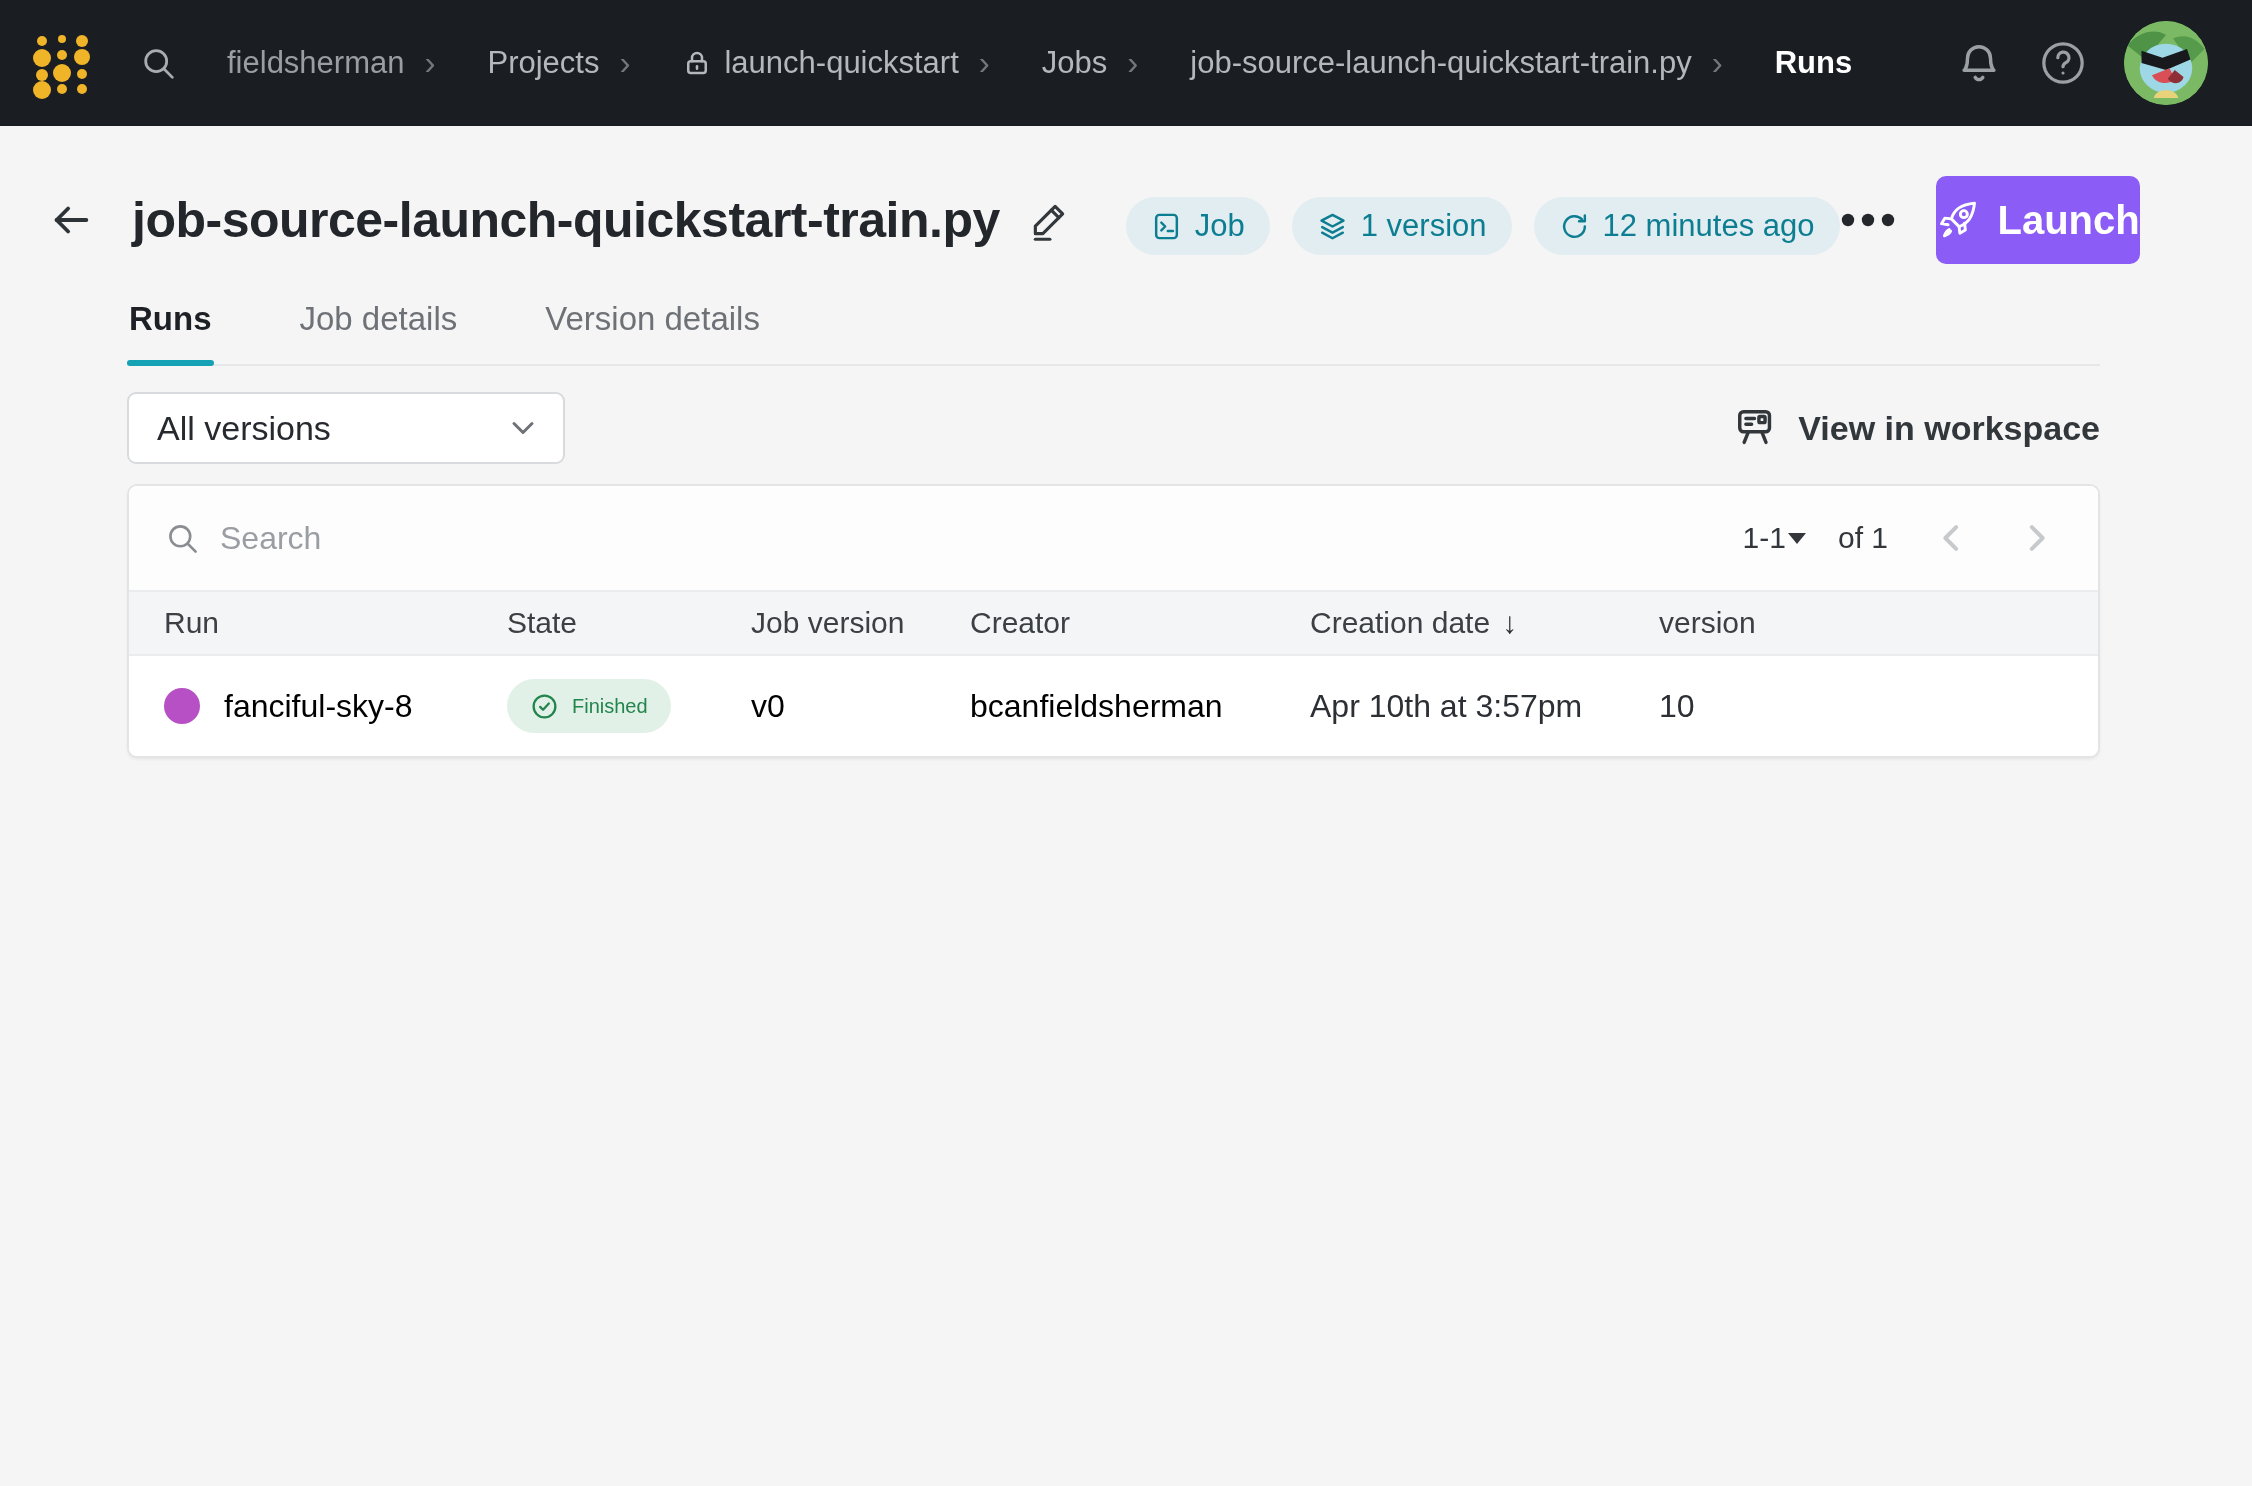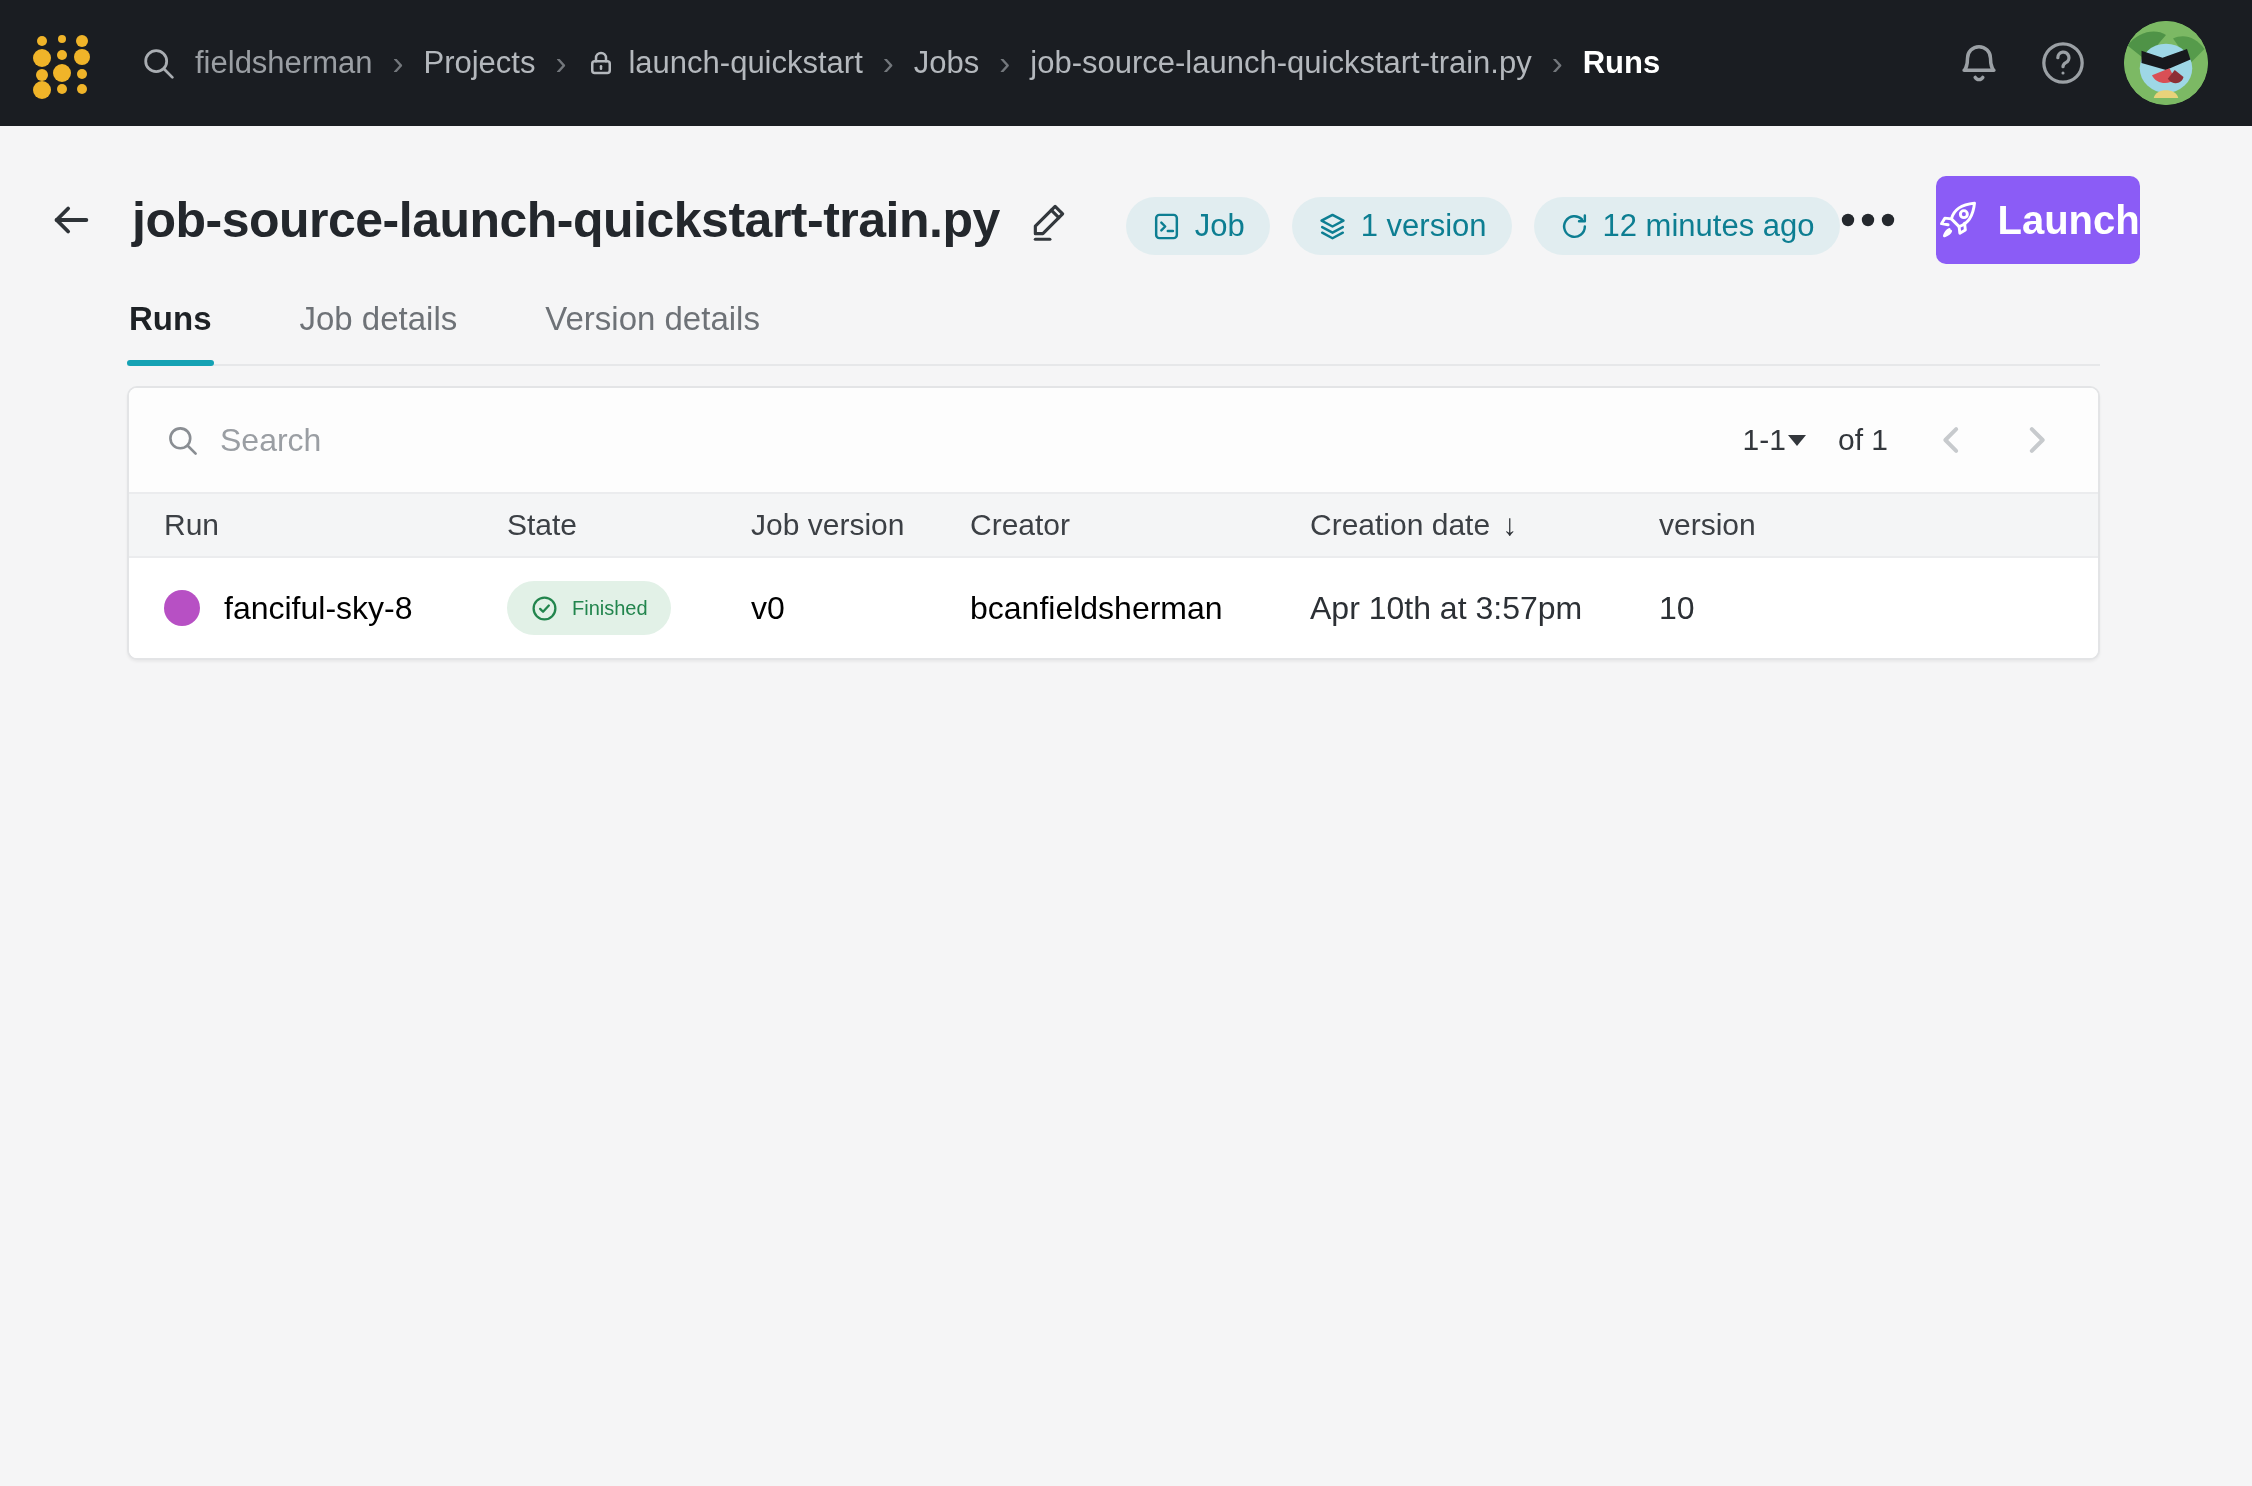--- a/index.html
+++ b/index.html
@@ -15,21 +15,21 @@
   
   .topnav {
     height:126px; background:#1a1d22;
     display:flex; align-items:center;
     padding:0 44px 0 30px;
     color:#b7bbc0;
   }
   .logo { width:64px; height:72px; cursor:pointer; }
   .crumbs { display:flex; align-items:center; margin-left:46px; gap:20px; font-size:31px; white-space:nowrap; }
   .crumbs .nav-search-icon { width:37px; height:37px; color:#a9adb2; margin-right:-2px; }
-  .crumb { color:#b4b8bd; display:flex; align-items:center; gap:12px; text-decoration:none; cursor:pointer; }
+  .crumb { color:#b4b8bd; display:flex; align-items:center; gap:12px; text-decoration:none; cursor:pointer;margin-left:32px; }
   .crumb .lock-icon { width:30px; height:30px; color:#b4b8bd; }
   .crumb.current { color:#ffffff; font-weight:700; }
   .crumb.dim { color:#9a9ea3; }
   .sep { color:#73777c; font-size:33px; }
   .nav-right { margin-left:auto; display:flex; align-items:center; gap:38px; }
   .icon-btn { background:none; border:none; color:#9ba0a5; cursor:pointer; padding:0; }
   .icon-btn svg { width:46px; height:46px; }
   .avatar { width:84px; height:84px; border-radius:50%; overflow:hidden; cursor:pointer; border:none; background:#6fae5c; padding:0; }
 
   
@@ -248,20 +248,40 @@
 </section>
 
 <main class="content">
 
   <div class="tabs">
     <button class="tab active">Runs</button>
     <button class="tab">Job details</button>
     <button class="tab">Version details</button>
   </div>
 
+  <div class="filter-row">
+    <div class="select">
+      <span>All versions</span>
+      <span class="chev">
+        <svg viewBox="0 0 24 24" fill="none" stroke="currentColor" stroke-width="2" stroke-linecap="round" stroke-linejoin="round">
+            <path d="M6 9l6 6 6-6"></path>
+          </svg>
+      </span>
+    </div>
+    <button class="view-ws">
+      <svg viewBox="0 0 24 24" fill="none" stroke="currentColor" stroke-width="1.8" stroke-linecap="round" stroke-linejoin="round">
+        <rect x="3" y="3.5" width="15.5" height="10.5" rx="2"></rect>
+        <path d="M6.2 7h4.5M6.2 10h3"></path>
+        <rect x="13" y="6" width="3.2" height="3.2" rx="0.6"></rect>
+        <path d="M7.5 14l-2.2 5.5"></path>
+          <path d="M14.5 14l2.2 5.5"></path>
+      </svg>
+      <span>View in workspace</span>
+    </button>
+  </div>
 
   <div class="card">
 
     <div class="search-row">
       <span class="search-icon">
         <svg viewBox="0 0 24 24" fill="none" stroke="currentColor" stroke-width="1.8" stroke-linecap="round">
           <circle cx="10.5" cy="10.5" r="6.8"></circle>
             <line x1="15.6" y1="15.6" x2="21" y2="21"></line>
         </svg>
       </span>

